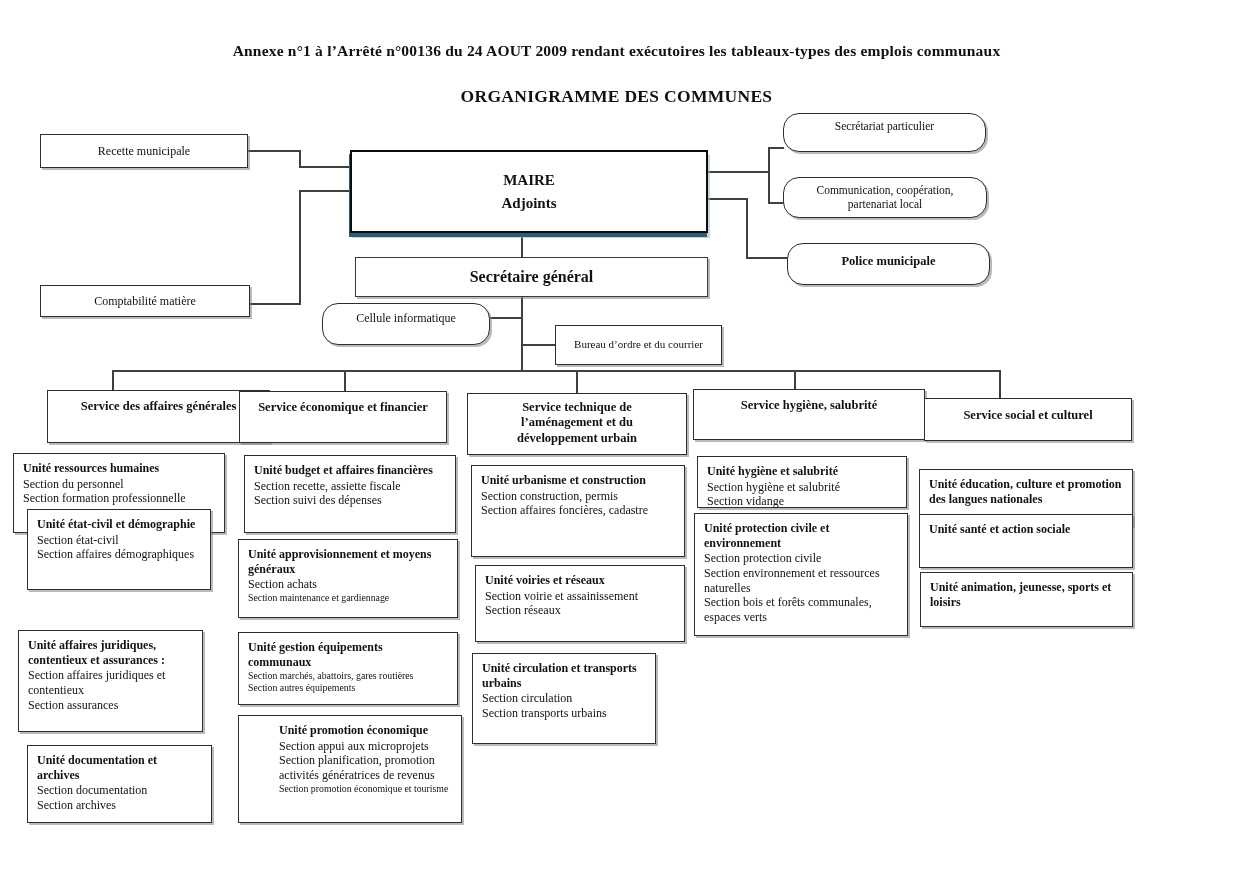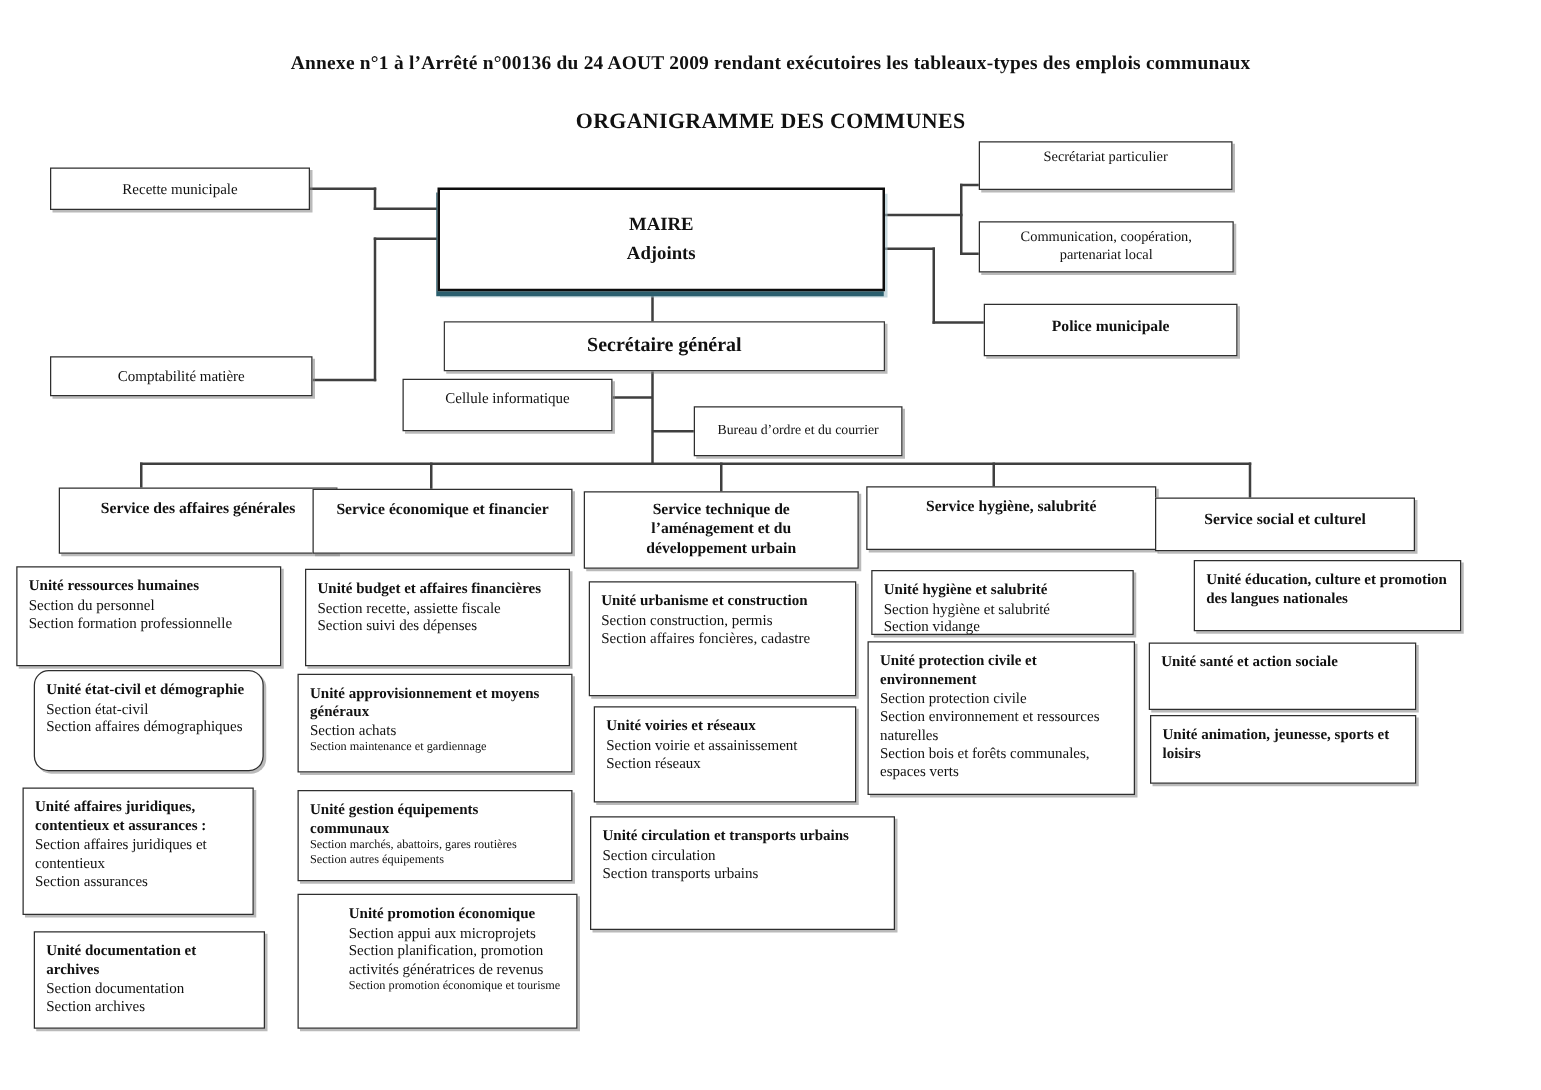--- a/index.html
+++ b/index.html
@@ -14,21 +14,21 @@
   .t-sub{
     position:absolute;left:0;top:86px;width:1233px;text-align:center;
     font-size:17.5px;font-weight:bold;letter-spacing:.3px;
   }
   .box{
     position:absolute;background:#fff;border:1.6px solid #2e2e2e;
     box-shadow:2px 2px 0 rgba(130,130,130,.55);
     box-sizing:border-box;font-size:12px;line-height:1.22;
   }
   .center{display:flex;align-items:center;justify-content:center;text-align:center;}
-  .topcenter{text-align:center;}
+  .topcenter{text-align:center;border-radius:16px;}
   .maire{font-size:15px;font-weight:bold;line-height:1.5;
     border:2px solid #0d0d0d;box-shadow:-1px 4px 0 #2b5f6e,2px 5px 0 rgba(160,190,200,.6);}
   .sg{font-size:16px;font-weight:bold;border:1.8px solid #3a3a3a;}
   .police{font-weight:bold;font-size:12.5px;padding-top:10px;}
   .svc{font-weight:bold;font-size:12.5px;text-align:center;padding-top:8px;}
   .svc .inner{display:inline-block;}
   .unit{padding:7px 9px;}
   .u-title{font-weight:bold;font-size:12px;margin-bottom:1px;}
   .u-sec{font-size:12px;}
   .u-sec.sm{font-size:9.8px;}
@@ -102,39 +102,39 @@
     <span>Cellule informatique</span>
   </div>
 
   <div class="box center" style="left:555px;top:325px;width:167px;height:40px;font-size:11px;">
     <span>Bureau d’ordre et du courrier</span>
   </div>
 
   <div class="box svc" style="left:10px;top:390px;width:223px;height:53px;margin-left:37px;">
     <span class="inner">Service des affaires générales</span>
   </div>
-  <div class="box svc" style="left:239px;top:391px;width:208px;height:52px;margin-left:11px;">
+  <div class="box svc" style="left:239px;top:391px;width:208px;height:52px;">
     <span class="inner">Service économique et financier</span>
   </div>
   <div class="box svc" style="left:467px;top:393px;width:220px;height:62px;padding-top:6px;">
     <span class="inner" style="width:160px;">Service technique de l’aménagement et du développement urbain</span>
   </div>
   <div class="box svc" style="left:693px;top:389px;width:232px;height:51px;">
     <span class="inner">Service hygiène, salubrité</span>
   </div>
   <div class="box svc" style="left:924px;top:398px;width:208px;height:43px;padding-top:9px;">
     <span class="inner">Service social et culturel</span>
   </div>
 
   <div class="box unit" style="left:13px;top:453px;width:212px;height:80px;">
     <div class="u-title">Unité ressources humaines</div>
     <div class="u-sec">Section du personnel</div>
     <div class="u-sec">Section formation professionnelle</div>
   </div>
-  <div class="box unit" style="left:27px;top:536px;width:184px;height:81px;border-radius:12px;">
+  <div class="box unit" style="left:27px;top:509px;width:184px;height:81px;">
     <div class="u-title">Unité état-civil et démographie</div>
     <div class="u-sec">Section état-civil</div>
     <div class="u-sec">Section affaires démographiques</div>
   </div>
   <div class="box unit" style="left:18px;top:630px;width:185px;height:102px;">
     <div class="u-title">Unité affaires juridiques, contentieux et assurances :</div>
     <div class="u-sec">Section affaires juridiques et contentieux</div>
     <div class="u-sec">Section assurances</div>
   </div>
   <div class="box unit" style="left:27px;top:745px;width:185px;height:78px;">
@@ -168,39 +168,39 @@
   <div class="box unit" style="left:471px;top:465px;width:214px;height:92px;">
     <div class="u-title">Unité urbanisme et construction</div>
     <div class="u-sec">Section construction, permis</div>
     <div class="u-sec">Section affaires foncières, cadastre</div>
   </div>
   <div class="box unit" style="left:475px;top:565px;width:210px;height:77px;">
     <div class="u-title">Unité voiries et réseaux</div>
     <div class="u-sec">Section voirie et assainissement</div>
     <div class="u-sec">Section réseaux</div>
   </div>
-  <div class="box unit" style="left:472px;top:653px;width:244px;height:91px;">
+  <div class="box unit" style="left:472px;top:653px;width:184px;height:91px;">
     <div class="u-title">Unité circulation et transports urbains</div>
     <div class="u-sec">Section circulation</div>
     <div class="u-sec">Section transports urbains</div>
   </div>
 
   <div class="box unit" style="left:697px;top:456px;width:210px;height:52px;">
     <div class="u-title">Unité hygiène et salubrité</div>
     <div class="u-sec">Section hygiène et salubrité</div>
     <div class="u-sec">Section vidange</div>
   </div>
   <div class="box unit" style="left:694px;top:513px;width:214px;height:123px;">
     <div class="u-title">Unité protection civile et environnement</div>
     <div class="u-sec">Section protection civile</div>
     <div class="u-sec">Section environnement et ressources naturelles</div>
     <div class="u-sec">Section bois et forêts communales, espaces verts</div>
   </div>
 
-  <div class="box unit" style="left:919px;top:448px;width:214px;height:57px;margin-left:36px;">
+  <div class="box unit" style="left:919px;top:469px;width:214px;height:57px;">
     <div class="u-title">Unité éducation, culture et promotion des langues nationales</div>
   </div>
   <div class="box unit" style="left:919px;top:514px;width:214px;height:54px;">
     <div class="u-title">Unité santé et action sociale</div>
   </div>
   <div class="box unit" style="left:920px;top:572px;width:213px;height:55px;">
     <div class="u-title">Unité animation, jeunesse, sports et loisirs</div>
   </div>
 
 </div>

